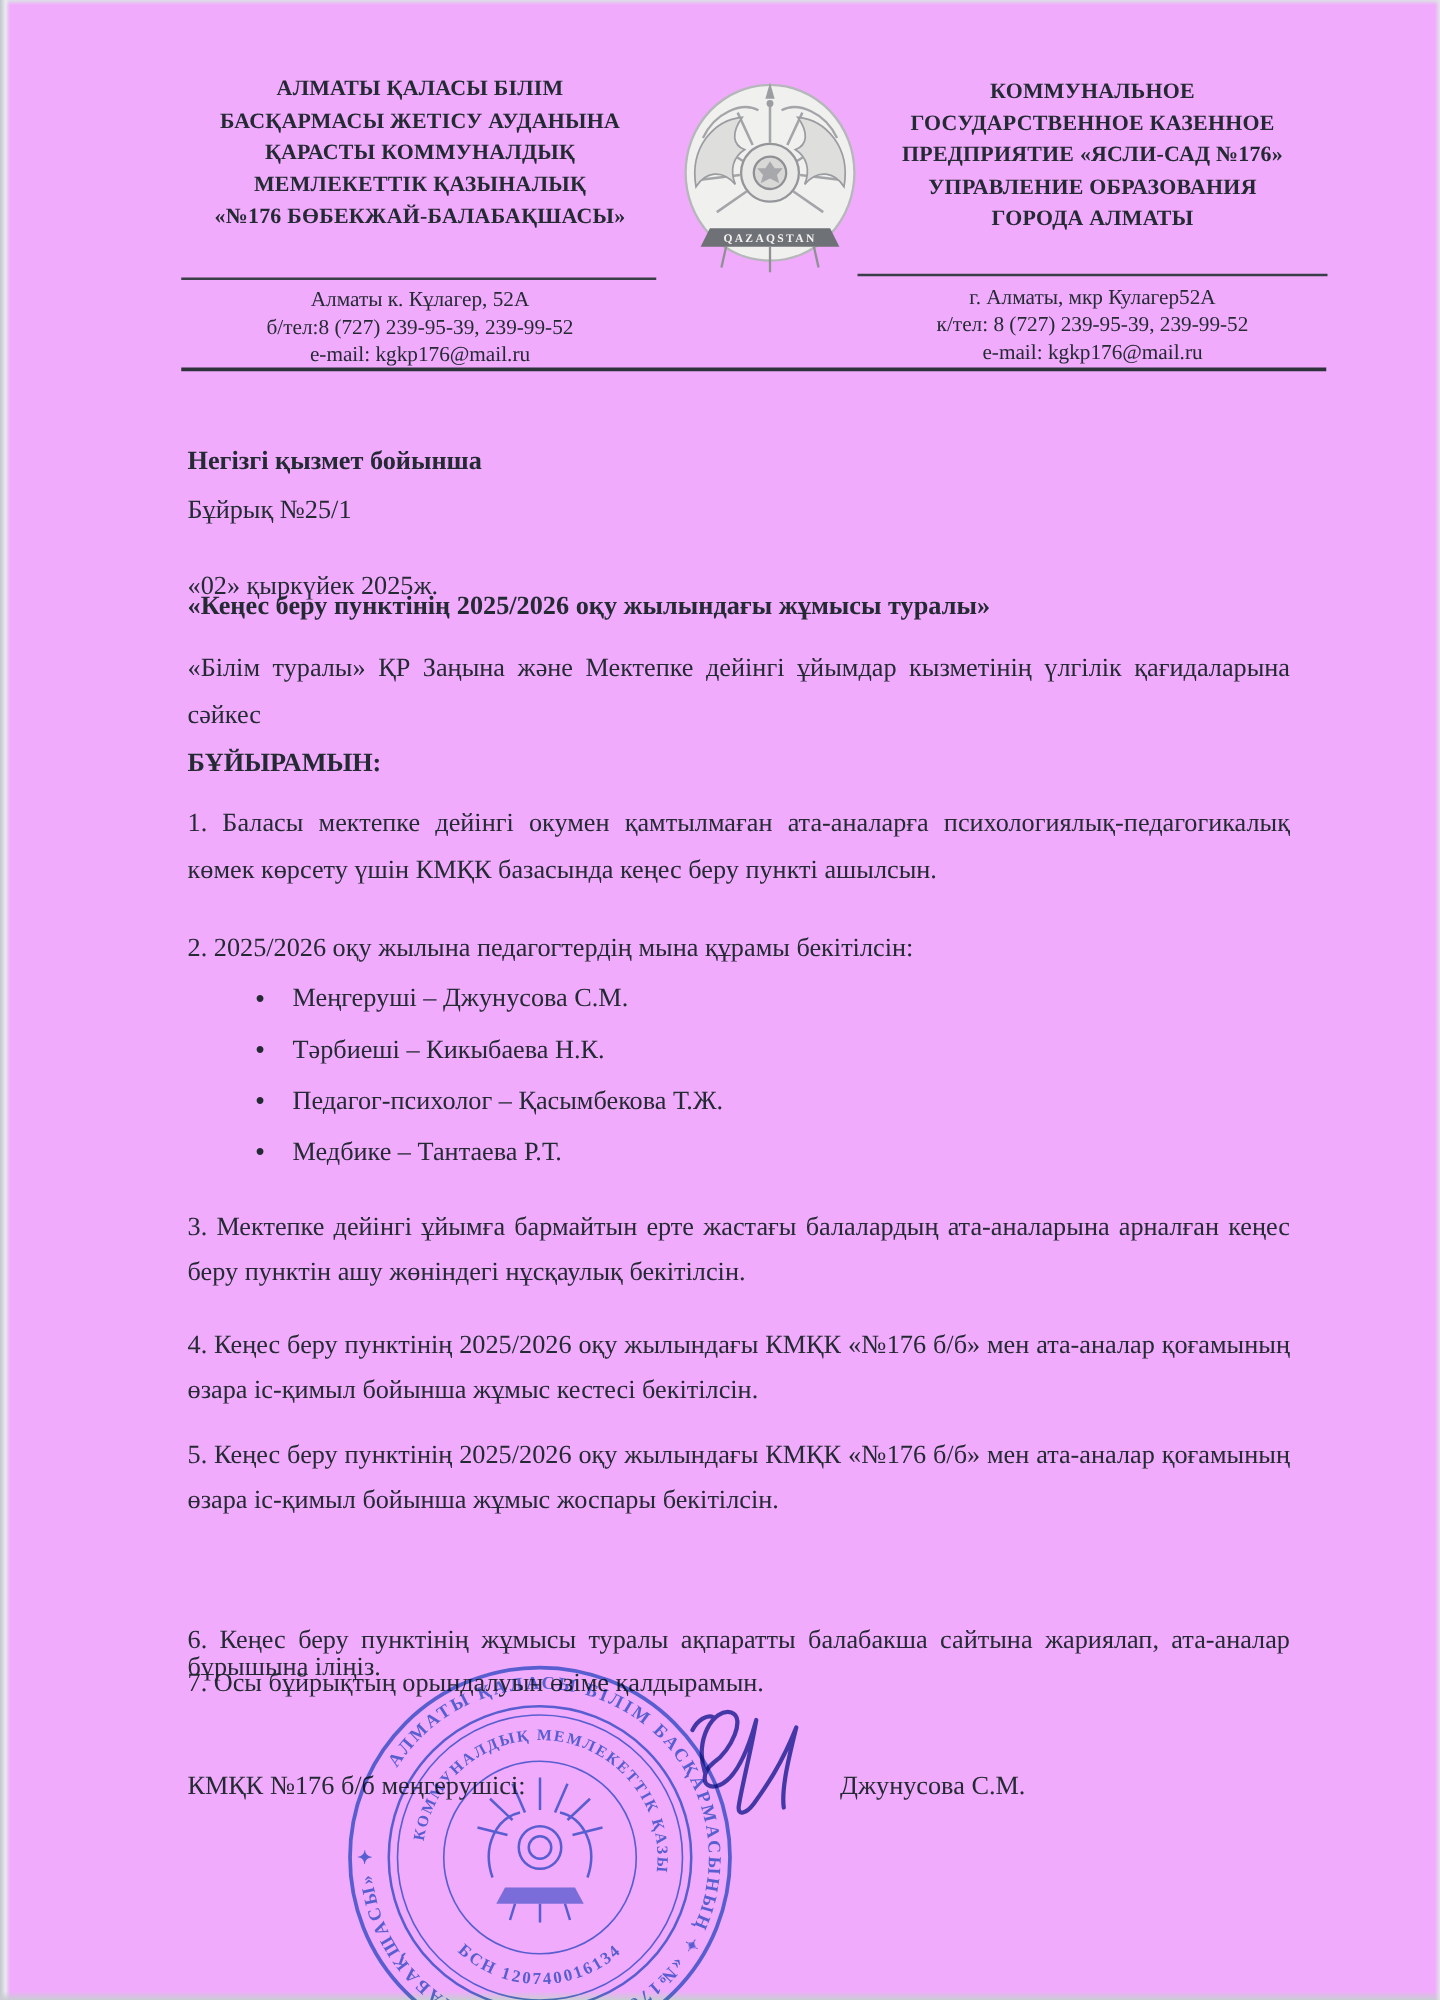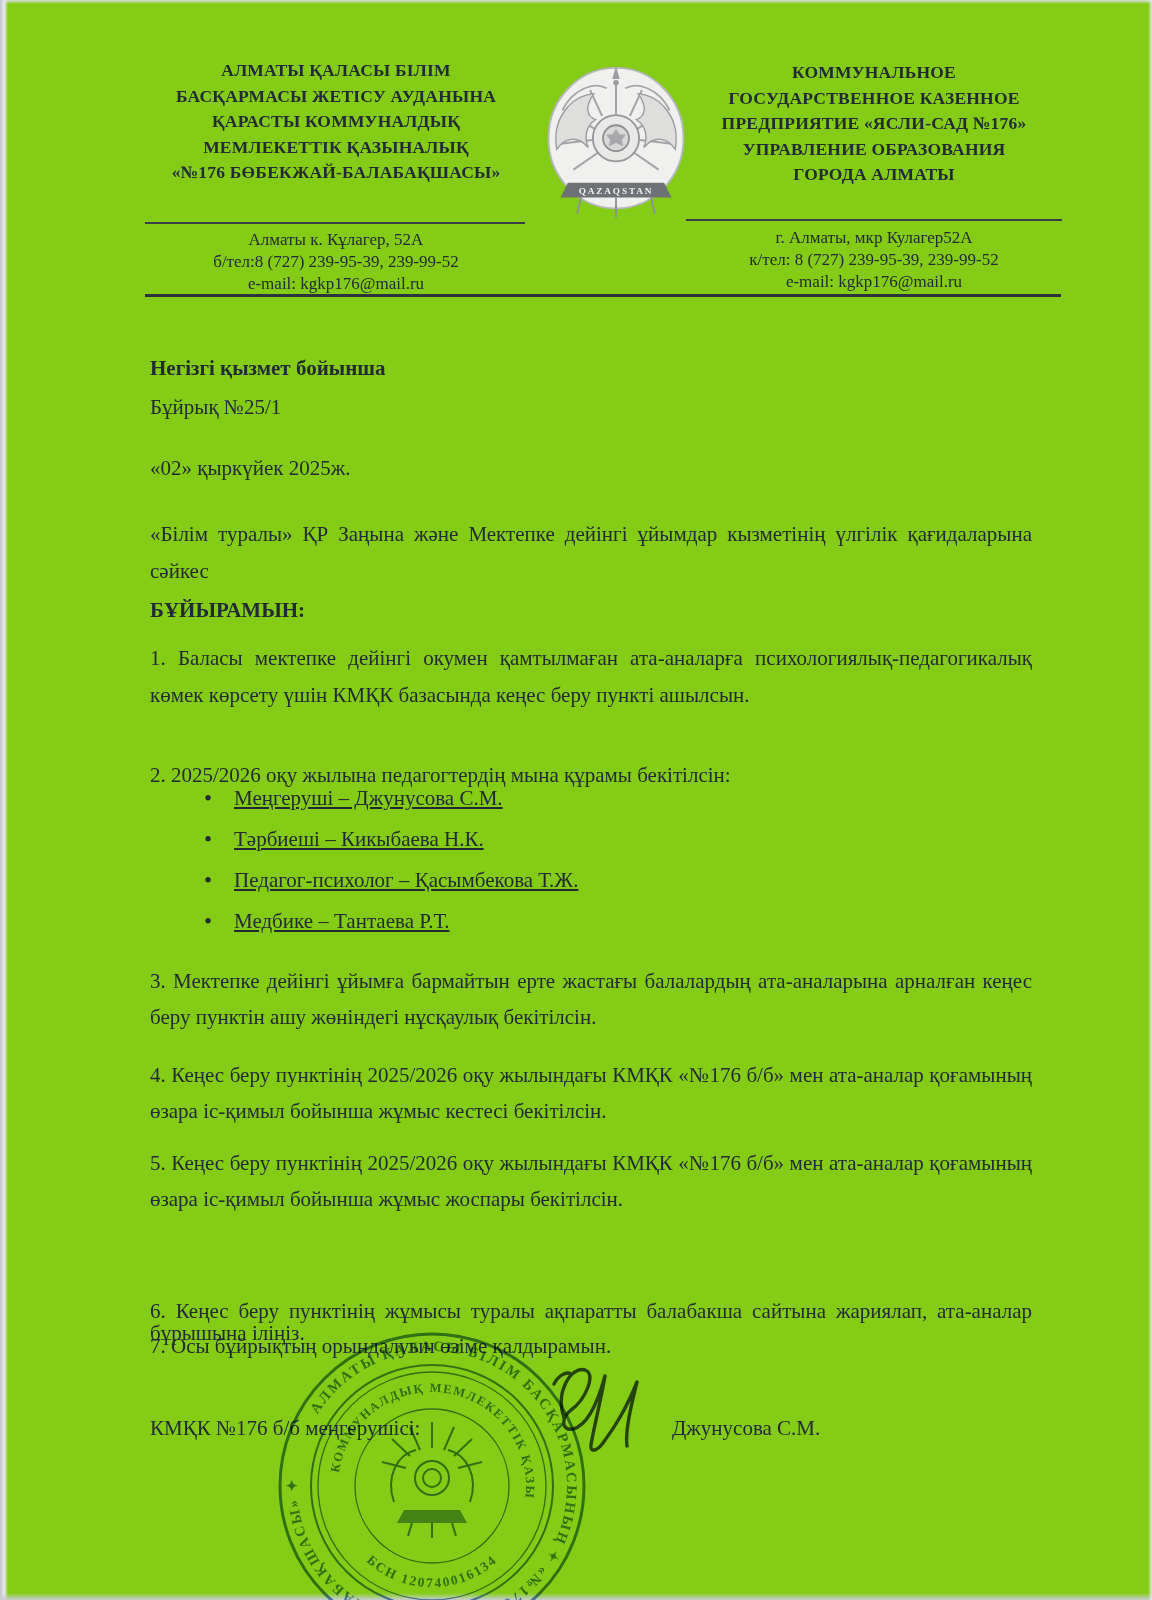--- a/index.html
+++ b/index.html
@@ -1,19 +1,19 @@
 <!DOCTYPE html>
 <html><head>
 <meta charset="utf-8">
 <title>Document</title>
 <style>
   html,body{margin:0;padding:0;background:#ffffff;}
   .page{
     position:relative;width:1152px;height:1600px;overflow:hidden;
-    background:#84cc16;color:#242a33;
+    background:#f0abfc;color:#242a33;
     font-family:"Liberation Serif", serif;
   }
   
   .edge-left{position:absolute;left:0;top:0;width:8px;height:100%;
     background:linear-gradient(90deg,#c2c6cd,#e8eaee 55%,rgba(232,234,238,0));}
   .edge-bottom{position:absolute;left:0;bottom:0;width:100%;height:7px;
     background:linear-gradient(0deg,#c9cdd3,rgba(232,234,238,0));}
   .edge-top{position:absolute;left:0;top:0;width:100%;height:4px;
     background:linear-gradient(180deg,#dde0e5,rgba(232,234,238,0));}
   .edge-right{position:absolute;right:0;top:0;width:4px;height:100%;
@@ -94,28 +94,29 @@
     <div>г. Алматы, мкр Кулагер52А</div>
     <div>к/тел: 8 (727) 239-95-39, 239-99-52</div>
     <div>e-mail: kgkp176@mail.ru</div>
   </div>
 
   <div class="abs rule-thick" style="left:145px;top:294px;width:916px;height:3px;"></div>
 
   <div class="blk single bold" style="top:350px;">Негізгі қызмет бойынша</div>
   <div class="blk single" style="top:389px;">Бұйрық №25/1</div>
   <div class="blk single" style="top:427px;margin-top:23px;">«02» қыркүйек 2025ж.</div>
+  <div class="blk single bold" style="top:466px;">«Кеңес беру пунктінің 2025/2026 оқу жылындағы жұмысы туралы»</div>
 
   <div class="blk" style="top:516px;">«Білім туралы» ҚР Заңына және Мектепке дейінгі ұйымдар кызметінің үлгілік қағидаларына сәйкес</div>
   <div class="blk single bold" style="top:592px;">БҰЙЫРАМЫН:</div>
 
   <div class="blk" style="top:640px;">1. Баласы мектепке дейінгі окумен қамтылмаған ата-аналарға психологиялық-педагогикалық көмек көрсету үшін КМҚК базасында кеңес беру пункті ашылсын.</div>
-  <div class="blk single" style="top:740px;margin-top:17px;">2. 2025/2026 оқу жылына педагогтердің мына құрамы бекітілсін:</div>
+  <div class="blk single" style="top:740px;">2. 2025/2026 оқу жылына педагогтердің мына құрамы бекітілсін:</div>
 
-  <ul class="blk staff" style="top:778px;text-decoration:underline;">
+  <ul class="blk staff" style="top:778px;">
     <li>Меңгеруші – Джунусова С.М.</li>
     <li>Тәрбиеші – Кикыбаева Н.К.</li>
     <li>Педагог-психолог – Қасымбекова Т.Ж.</li>
     <li>Медбике – Тантаева Р.Т.</li>
   </ul>
 
   <div class="blk" style="top:963px;line-height:36px;">3. Мектепке дейінгі ұйымға бармайтын ерте жастағы балалардың ата-аналарына арналған кеңес беру пунктін ашу жөніндегі нұсқаулық бекітілсін.</div>
   <div class="blk" style="top:1057px;line-height:36px;">4. Кеңес беру пунктінің 2025/2026 оқу жылындағы КМҚК «№176 б/б» мен ата-аналар қоғамының өзара іс-қимыл бойынша жұмыс кестесі бекітілсін.</div>
   <div class="blk" style="top:1145px;line-height:36px;">5. Кеңес беру пунктінің 2025/2026 оқу жылындағы КМҚК «№176 б/б» мен ата-аналар қоғамының өзара іс-қимыл бойынша жұмыс жоспары бекітілсін.</div>
   <div class="blk" style="top:1300px;line-height:22px;">6. Кеңес беру пунктінің жұмысы туралы ақпаратты балабакша сайтына жариялап, ата-аналар бұрышына іліңіз.</div>

